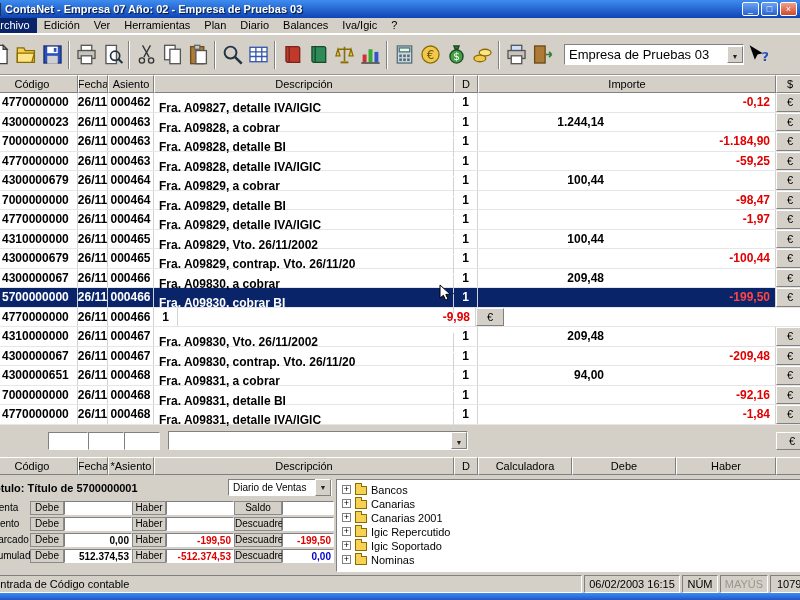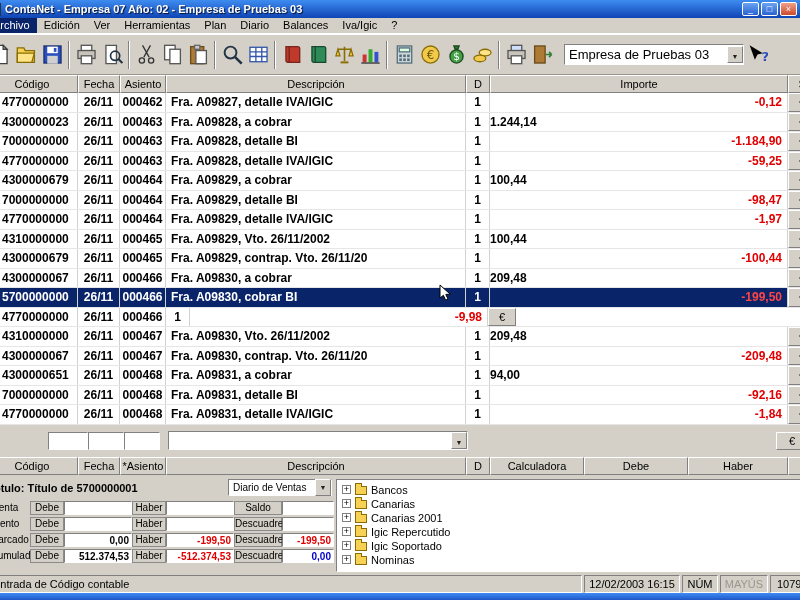--- a/index.html
+++ b/index.html
@@ -43,34 +43,34 @@
   .drop-btn::after { content:"▼"; font-size:7px; line-height:15px; color:#222; }
   .company-combo { width:180px; margin-left:auto; }
 
   
   .grid { padding-left:2px; }
   .grid-header, .entry-header { display:flex; height:18px; font-size:11px; }
   .hcell { background:#D4D0C8; border:1px solid; border-color:#fff #808080 #808080 #fff;
     display:flex; align-items:center; justify-content:center; white-space:nowrap; overflow:hidden;
     flex:none; }
   .hcell.flexfill { flex:1; }
-  .w-code{width:92px}.w-fecha{width:42px}.w-asiento{width:46px}.w-desc{width:300px}
+  .w-code{width:92px}.w-fecha{width:30px}.w-asiento{width:46px}.w-desc{width:300px}
   .w-d{width:24px}.w-imp{width:298px}.w-eur{width:28px}
   .w-calc{width:94px}.w-debe{width:104px}.w-haber{width:100px}
 
   .grid-body { background:#fff; }
   .grid-row { display:flex; height:19.5px; font-size:12px; font-weight:bold;
     border-bottom:1px solid #e6e6e6; background:#fff; color:#000; }
   .gcell { flex:none; display:flex; align-items:center; white-space:nowrap; overflow:hidden;
     border-right:1px solid #d2d2d2; height:100%; }
   .cell-code { padding-left:16px; }
   .cell-fecha, .cell-asiento, .cell-d { justify-content:center; }
-  .cell-desc { padding-left:5px; }
+  .cell-desc { padding-left:5px;margin-top:6px; }
   .cell-imp { padding:0; }
-  .sub-debe { width:126px; text-align:left; display:block; }
+  .sub-debe { width:126px; text-align:right; display:block; }
   .sub-haber { flex:1; text-align:right; padding-right:5px; display:block; }
   .cell-eur { justify-content:center; background:#D4D0C8; font-weight:normal; font-size:11px;
     border:1px solid; border-color:#fff #808080 #808080 #fff; }
   .neg { color:var(--negative,#E10000); }
   .blue { color:var(--info-blue,#0000CC); }
   .grid-row.selected { background:var(--selection,#0A246A); color:#fff; }
   .grid-row.selected .neg { color:#FF4545; }
   .grid-row.selected .cell-eur { color:#000; }
 
   
@@ -676,21 +676,21 @@
         <div class="tree-item">
           <span class="plusbox"></span>
           <span class="folder"></span>
           <span>Nominas</span>
         </div>
       </div>
   </div>
 
   <div class="statusbar">
     <div class="sb sb-msg">Entrada de Código contable</div>
-    <div class="sb sb-date">12/02/2003 16:15</div>
+    <div class="sb sb-date">06/02/2003 16:15</div>
     <div class="sb sb-num">NÚM</div>
     <div class="sb sb-caps">MAYÚS</div>
     <div class="sb sb-count">1079</div>
   </div>
 </div>
 
 <div class="taskbar"></div>
 
 <svg class="cursor" width="18" height="18" viewBox="0 0 18 18">
   <path d="M1 1 L1 14 L4.4 11.3 L6.6 16.2 L9 15.1 L6.8 10.4 L11.2 10.2 Z" fill="#fff" stroke="#000" stroke-width="1"></path>

